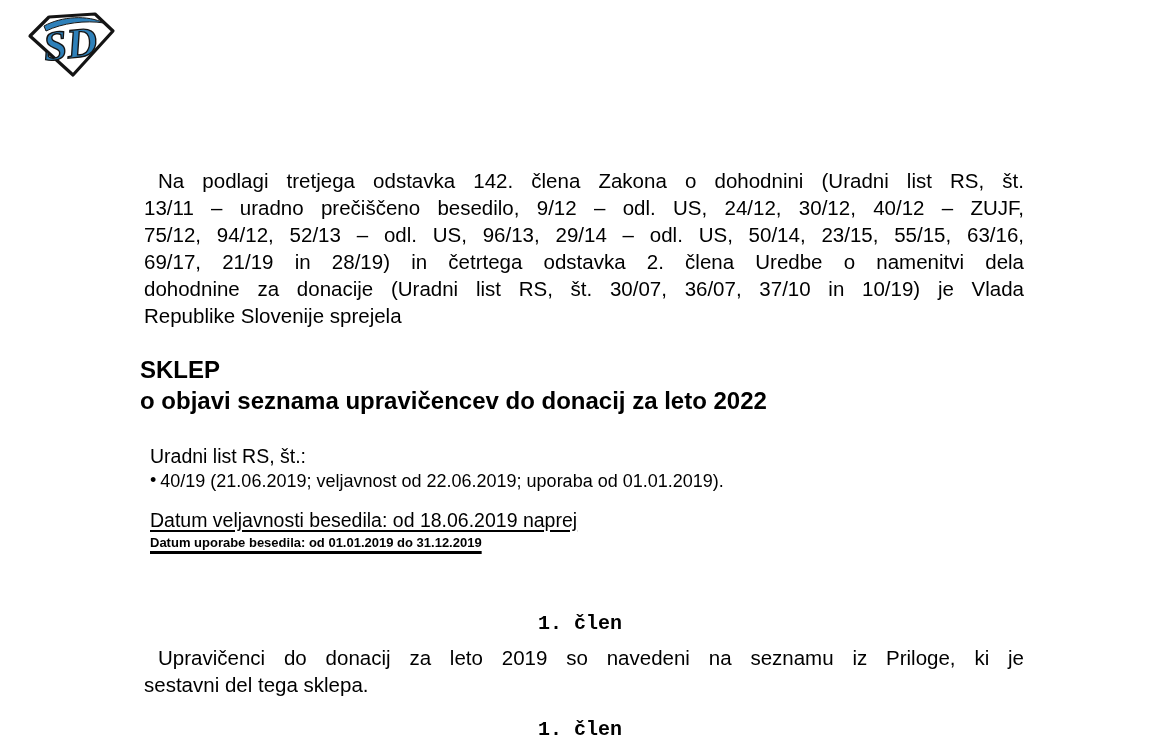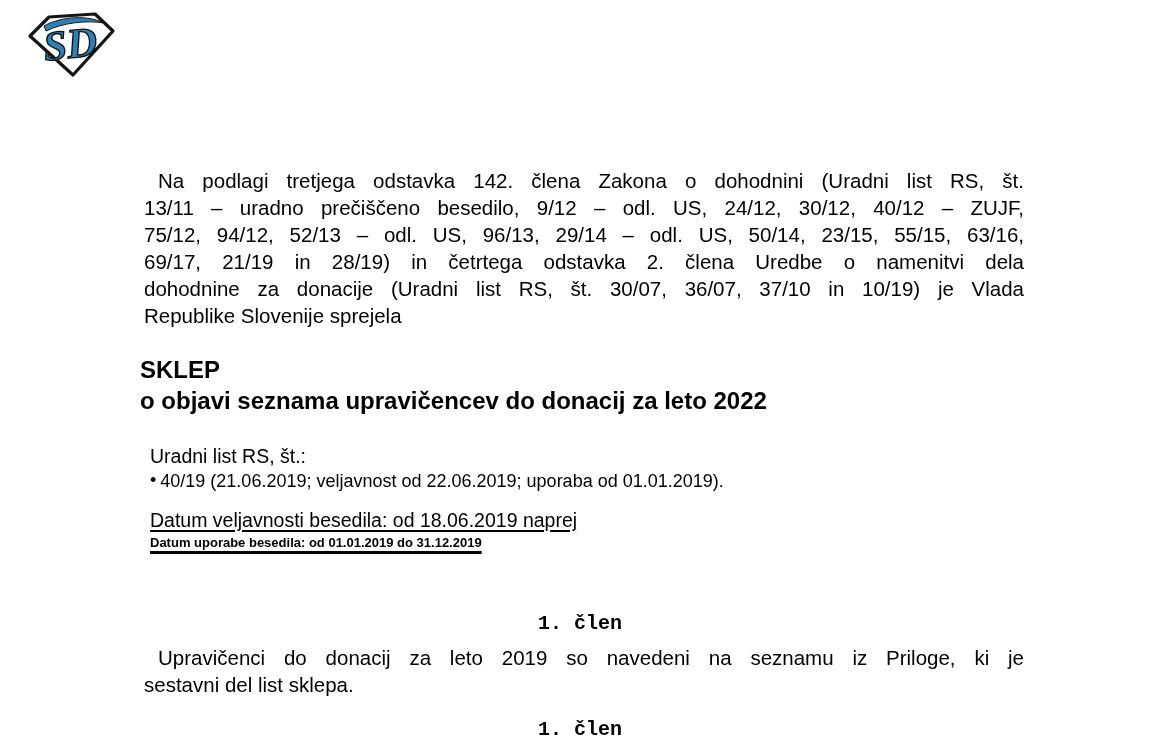--- a/index.html
+++ b/index.html
@@ -101,19 +101,19 @@
     </div>
 
     <div class="validity-line">Datum veljavnosti besedila: od 18.06.2019 naprej</div>
 
     <div class="usage-line">Datum uporabe besedila: od 01.01.2019 do 31.12.2019</div>
 
     <h2 class="article-heading article1-heading">1. člen</h2>
 
     <p class="para article1-para">
       <span class="jline firstline">Upravičenci do donacij za leto 2019 so navedeni na seznamu iz Priloge, ki je</span>
-      <span class="jline lastline">sestavni del list sklepa.</span>
+      <span class="jline lastline">sestavni del tega sklepa.</span>
     </p>
 
     <h2 class="article-heading article2-heading">1. člen</h2>
 
   </div>
 </div>
 
 </body></html>

